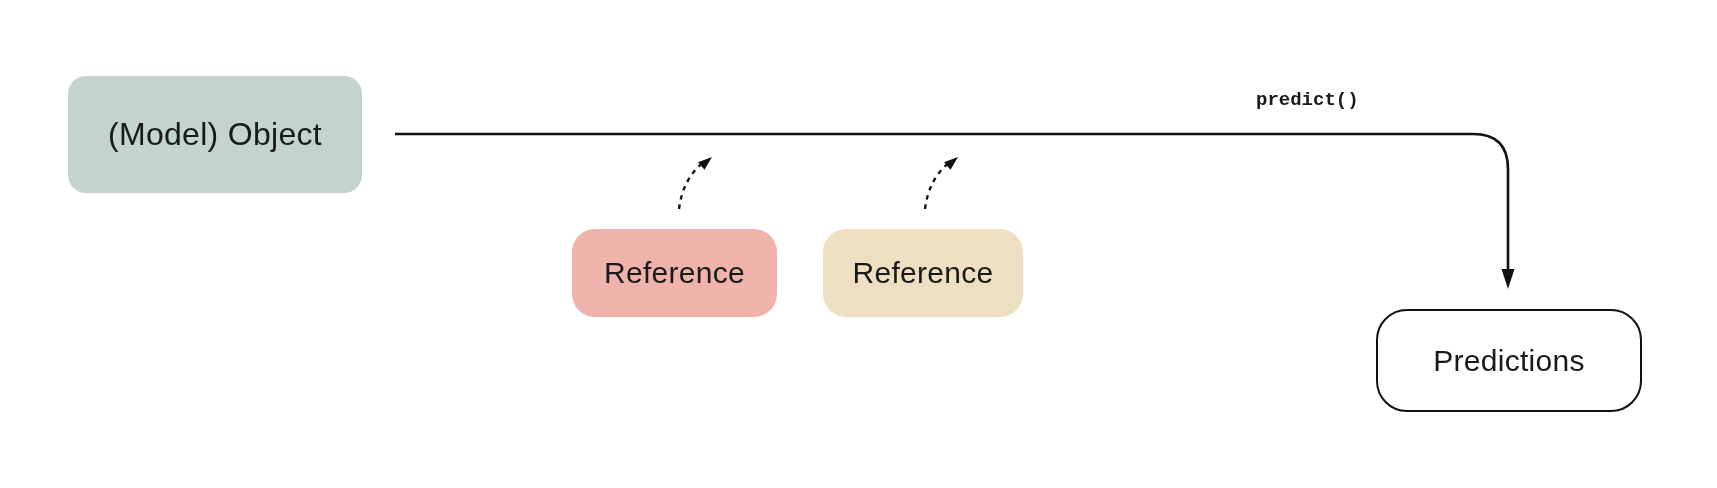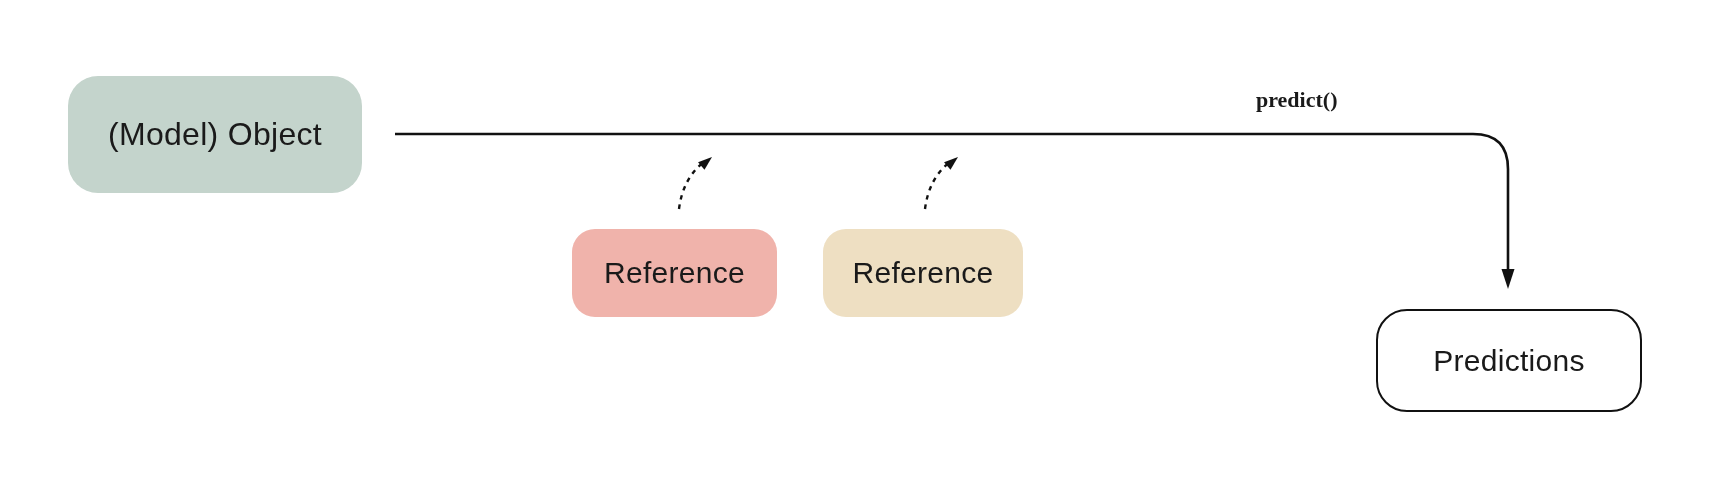--- a/index.html
+++ b/index.html
@@ -37,21 +37,21 @@
     display: flex;
     align-items: center;
     justify-content: center;
     box-sizing: border-box;
     color: var(--text, #1a1a1a);
     letter-spacing: 0.3px;
   }
   .node-model {
     left: 68px; top: 76px;
     width: 294px; height: 117px;
-    border-radius: 30px;
+    border-radius: 18px;
     background: var(--model-fill, #c4d4cc);
     font-size: 32px;
   }
   .node-ref1 {
     left: 572px; top: 229px;
     width: 205px; height: 88px;
     border-radius: 23px;
     background: var(--reference1-fill, #f0b3ab);
     font-size: 30px;
   }
@@ -68,23 +68,23 @@
     border-radius: 31px;
     background: var(--predictions-fill, #ffffff);
     border: 2px solid var(--line, #1a1a1a);
     font-size: 30px;
   }
   .predict-label {
     position: absolute;
     left: 1256px; top: 84px;
     height: 32px;
     line-height: 32px;
-    font-family: Liberation Serif, serif;
+    font-family: Liberation Mono, monospace;
     font-weight: bold;
-    font-size: 22px;
+    font-size: 19px;
     color: var(--text, #1a1a1a);
     white-space: pre;
   }
 </style>
 </head>
 <body>
 
 <div class="canvas">
 
   <svg class="edges-svg" viewBox="0 0 1717 488" xmlns="http://www.w3.org/2000/svg">

